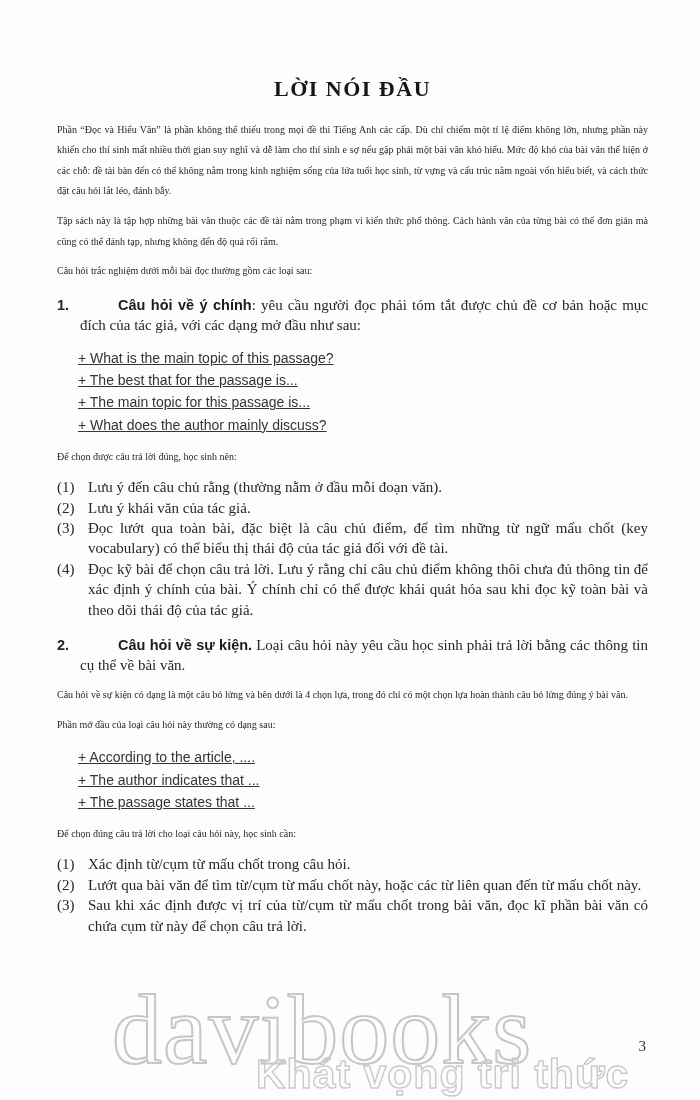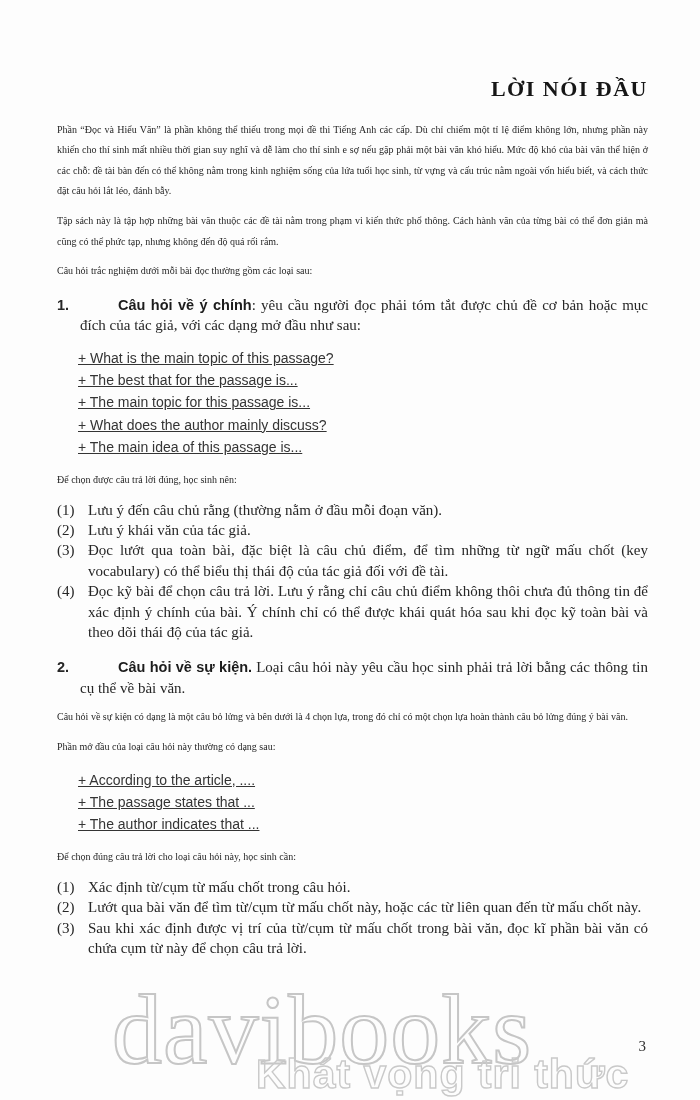--- a/index.html
+++ b/index.html
@@ -19,21 +19,21 @@
     position: relative;
     z-index: 1;
     padding: 76px 52px 0 57px;
     color: #262626;
   }
   .page-title {
     font-family: "Liberation Serif", serif;
     font-size: 22px;
     font-weight: bold;
     letter-spacing: 1.5px;
-    text-align: right;
+    text-align: center;
     color: #161616;
     margin: 0 0 18px 0;
   }
   p.body {
     font-size: 10px;
     line-height: 20.4px;
     text-align: justify;
     margin: 0 0 9.5px 0;
   }
   .numbered {
@@ -99,33 +99,32 @@
   <svg class="watermark" width="700" height="1100" viewBox="0 0 700 1100" aria-hidden="true">
     <text x="112" y="1063" font-family="Liberation Serif, serif" font-size="100" fill="none" stroke="#c6c6c6" stroke-width="2" letter-spacing="1">davibooks</text>
     <text x="256" y="1088" font-family="Liberation Sans, sans-serif" font-size="41" font-weight="bold" fill="none" stroke="#c9c9c9" stroke-width="1.4" letter-spacing="1">Khát vọng tri thức</text>
   </svg>
 
   <div class="content">
 
     <h1 class="page-title">LỜI NÓI ĐẦU</h1>
 
     <p class="body">Phần “Đọc và Hiểu Văn” là phần không thể thiếu trong mọi đề thi Tiếng Anh các cấp. Dù chỉ chiếm một tỉ lệ điểm không lớn, nhưng phần này khiến cho thí sinh mất nhiều thời gian suy nghĩ và dễ làm cho thí sinh e sợ nếu gặp phải một bài văn khó hiểu. Mức độ khó của bài văn thể hiện ở các chỗ: đề tài bàn đến có thể không nằm trong kinh nghiệm sống của lứa tuổi học sinh, từ vựng và cấu trúc nằm ngoài vốn hiểu biết, và cách thức đặt câu hỏi lắt léo, đánh bẫy.</p>
-    <p class="body">Tập sách này là tập hợp những bài văn thuộc các đề tài nằm trong phạm vi kiến thức phổ thông. Cách hành văn của từng bài có thể đơn giản mà cũng có thể phức tạp, nhưng không đến độ quá rối rắm.</p>
+    <p class="body">Tập sách này là tập hợp những bài văn thuộc các đề tài nằm trong phạm vi kiến thức phổ thông. Cách hành văn của từng bài có thể đơn giản mà cũng có thể đánh tạp, nhưng không đến độ quá rối rắm.</p>
     <p class="body">Câu hỏi trắc nghiệm dưới mỗi bài đọc thường gồm các loại sau:</p>
 
     <div class="numbered">
       <span class="num">1.</span><span class="head">Câu hỏi về ý chính</span><span>: yêu cầu người đọc phải tóm tắt được chủ đề cơ bản hoặc mục đích của tác giả, với các dạng mở đầu như sau:</span>
     </div>
 
     <div class="examples">
       <div>+ What is the main topic of this passage?</div>
       <div>+ The best that for the passage is...</div>
       <div>+ The main topic for this passage is...</div>
       <div>+ What does the author mainly discuss?</div>
-      <div>+ The main idea of this passage is...</div>
     </div>
 
     <p class="body">Để chọn được câu trả lời đúng, học sinh nên:</p>
 
     <div class="steps">
       <div class="step">
         <span class="snum">(1)</span><span>Lưu ý đến câu chủ rằng (thường nằm ở đầu mỗi đoạn văn).</span>
       </div>
       <div class="step">
         <span class="snum">(2)</span><span>Lưu ý khái văn của tác giả.</span>
@@ -140,22 +139,22 @@
 
     <div class="numbered" style="margin-top:15px;">
       <span class="num">2.</span><span class="head">Câu hỏi về sự kiện.</span><span> Loại câu hỏi này yêu cầu học sinh phải trả lời bằng các thông tin cụ thể về bài văn.</span>
     </div>
 
     <p class="body">Câu hỏi về sự kiện có dạng là một câu bỏ lửng và bên dưới là 4 chọn lựa, trong đó chỉ có một chọn lựa hoàn thành câu bỏ lửng đúng ý bài văn.</p>
     <p class="body">Phần mở đầu của loại câu hỏi này thường có dạng sau:</p>
 
     <div class="examples">
       <div>+ According to the article, ....</div>
+      <div>+ The author indicates that ...</div>
       <div>+ The passage states that ...</div>
-      <div>+ The author indicates that ...</div>
     </div>
 
     <p class="body">Để chọn đúng câu trả lời cho loại câu hỏi này, học sinh cần:</p>
 
     <div class="steps">
       <div class="step">
         <span class="snum">(1)</span><span>Xác định từ/cụm từ mấu chốt trong câu hỏi.</span>
       </div>
       <div class="step">
         <span class="snum">(2)</span><span>Lướt qua bài văn để tìm từ/cụm từ mấu chốt này, hoặc các từ liên quan đến từ mấu chốt này.</span>

